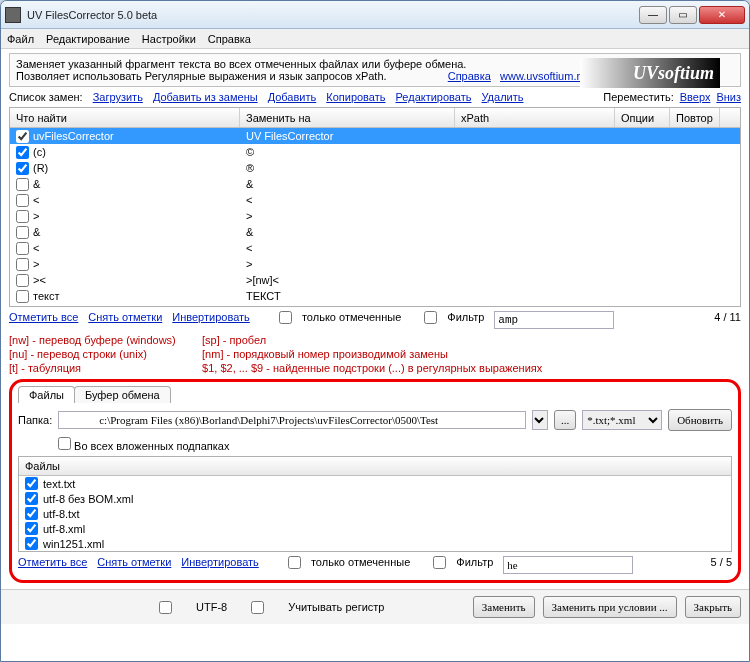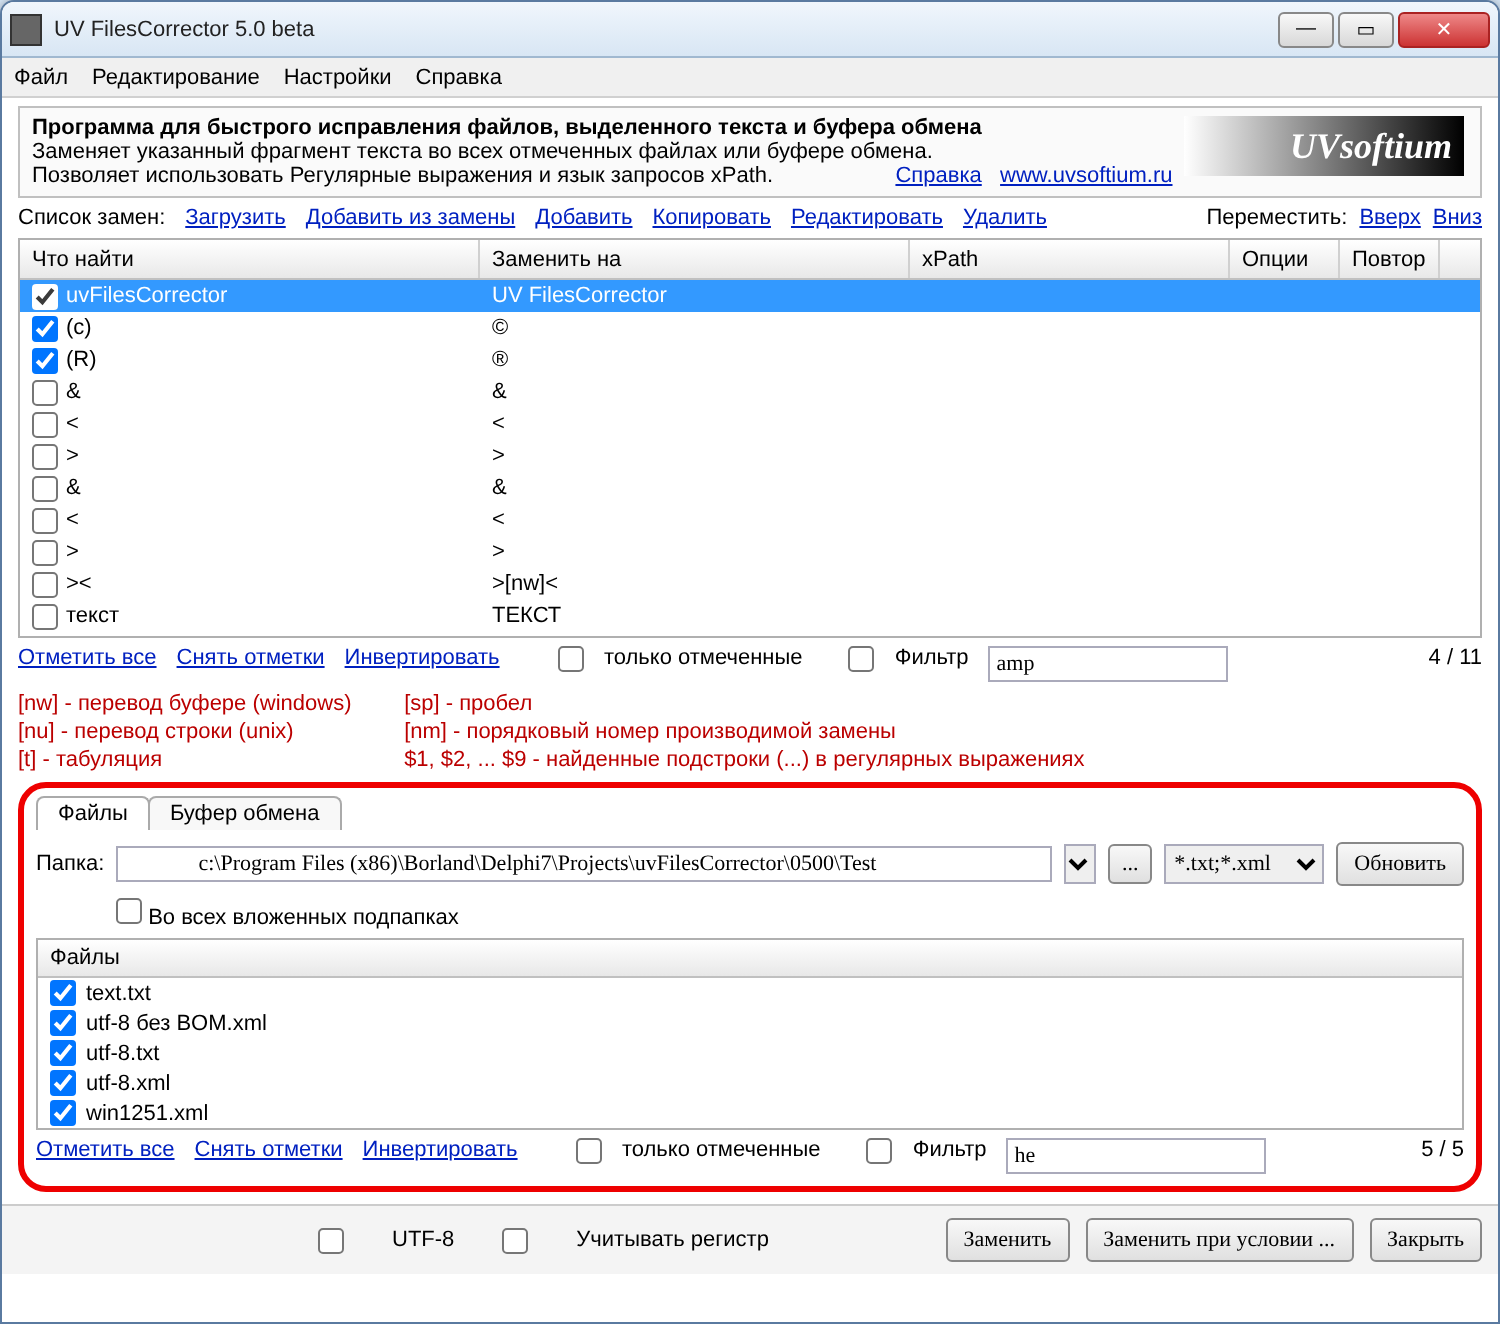--- a/index.html
+++ b/index.html
@@ -9,21 +9,21 @@
   .titlebar .icon { width: 16px; height: 16px; background: #666; border: 1px solid #333; margin-right: 6px; }
   .titlebar .title { flex: 1; color: #222; }
   .winbtn { width: 28px; height: 18px; border: 1px solid #888; margin-left: 2px; border-radius: 3px; display:flex;align-items:center;justify-content:center; font-size:10px;}
   .winbtn.close { width:46px; background: linear-gradient(#e88,#c33); color:#fff; border-color:#a22;}
   .winbtn.min,.winbtn.max{background:linear-gradient(#f8f8f8,#d8d8d8);}
   .menubar { height: 20px; background: #f0f0f0; border-bottom: 1px solid #d0d0d0; display: flex; align-items: center; padding: 0 6px; gap: 12px; }
   .menubar span { cursor: default; }
   .content { padding: 4px 8px 0 8px; }
   .header-box { border: 1px solid #c0c0c0; padding: 4px 6px; background: #fafafa; position: relative; }
   .header-box .desc-title { font-weight: bold; }
-  .header-box .brand { position: absolute; right: 8px; top: 4px; width: 140px; height: 30px; background: linear-gradient(90deg,#fff,#000); color: #fff; font: italic bold 18px Georgia; display:flex;align-items:center;justify-content:flex-end;padding-right:6px;}
+  .header-box .brand { position: absolute; right: 20px; top: 4px; width: 140px; height: 30px; background: linear-gradient(90deg,#fff,#000); color: #fff; font: italic bold 18px Georgia; display:flex;align-items:center;justify-content:flex-end;padding-right:6px;}
   .link { color: #0020c0; text-decoration: underline; cursor: pointer; }
   .toolbar { display: flex; align-items: center; gap: 10px; margin: 4px 0; }
   .toolbar .right { margin-left: auto; display:flex; gap:6px; align-items:center;}
   .table-wrap { border: 1px solid #b0b0b0; height: 200px; overflow: hidden; background:#fff;}
   .thead { display: flex; background: linear-gradient(#fff,#e8e8e8); border-bottom:1px solid #c0c0c0; height:20px; align-items:center;}
   .thead > div { padding: 0 6px; border-right:1px solid #d0d0d0; height:100%; display:flex;align-items:center;}
   .col-find{width:230px;} .col-repl{width:215px;} .col-xpath{width:160px;} .col-opt{width:55px;} .col-rep{width:50px;}
   .tbody { height: 178px; overflow-y:auto; }
   .trow { display:flex; height:16px; align-items:center; }
   .trow.selected { background:#3399ff; color:#fff; }
@@ -66,21 +66,20 @@
 
   <div class="menubar">
     <span>Файл</span>
     <span>Редактирование</span>
     <span>Настройки</span>
     <span>Справка</span>
   </div>
 
   <div class="content">
     <div class="header-box">
-      <div class="desc-title">Программа для быстрого исправления файлов, выделенного текста и буфера обмена</div>
       <div>Заменяет указанный фрагмент текста во всех отмеченных файлах или буфере обмена.</div>
       <div>
         <span>Позволяет использовать Регулярные выражения и язык запросов xPath.</span>
         &nbsp;&nbsp;&nbsp;&nbsp;&nbsp;&nbsp;&nbsp;&nbsp;&nbsp;&nbsp;&nbsp;&nbsp;&nbsp;&nbsp;&nbsp;&nbsp;&nbsp;&nbsp;
         <span class="link">Справка</span>&nbsp;&nbsp;
         <span class="link">www.uvsoftium.ru</span>
       </div>
       <div class="brand">UVsoftium</div>
     </div>
 
@@ -224,21 +223,21 @@
     <div class="below-links">
       <span class="link">Отметить все</span>
       <span class="link">Снять отметки</span>
       <span class="link">Инвертировать</span>
       &nbsp;&nbsp;&nbsp;
       <input type="checkbox" style="">
       <span>только отмеченные</span>
       &nbsp;
       <input type="checkbox" style="">
       <span>Фильтр</span>
-      <input type="text" style="width: 120px;" value="amp">
+      <input type="text" style="width: 120px; font-family: Liberation Mono, monospace;" value="amp">
       <span class="right">4 / 11</span>
     </div>
 
     <div class="legend">
       <div class="col c1">
         <div>[nw] - перевод буфере (windows)</div>
         <div>[nu] - перевод строки (unix)</div>
         <div>[t] - табуляция</div>
       </div>
       <div class="col c2">

